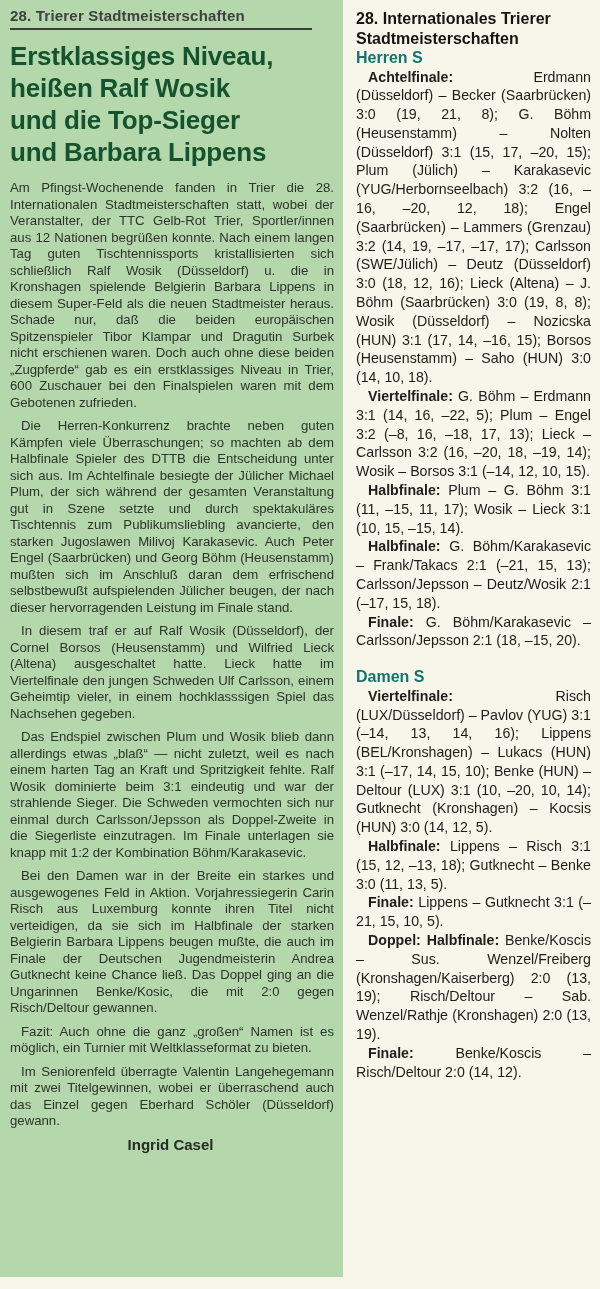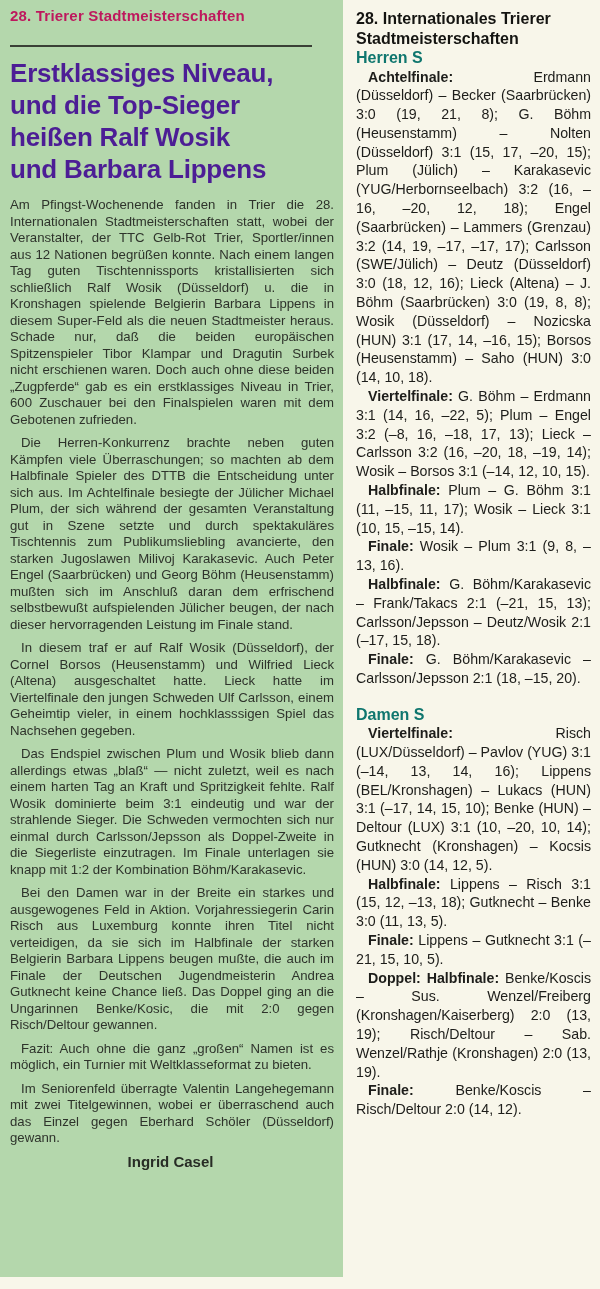--- a/index.html
+++ b/index.html
@@ -19,30 +19,30 @@
     position:absolute; left:0; top:0;
     width:343px; height:1277px;
     background:#b4d7ac;
     padding:7px 9px 0 10px;
     color:#2e332b;
   }
   .kicker {
     display:inline-block;
     font-size:15px; font-weight:bold; line-height:18px;
     letter-spacing:0.2px;
-    color:#be185d;
+    color:#404040;
     border-bottom:2px solid #3a4036;
-    padding-bottom:20px;
+    padding-bottom:3px;
     width:302px;
   }
   .headline {
     margin-top:10px;
     font-size:26px; font-weight:bold; line-height:32px;
     letter-spacing:-0.2px;
-    color:#4c1d95;
+    color:#14532d;
   }
   .headline span { display:block; }
   .article-body {
     margin-top:12px;
     font-size:13.2px; line-height:16.5px;
     text-align:justify;
     hyphens:auto; -webkit-hyphens:auto;
   }
   .article-body p { margin-bottom:7px; text-indent:11px; }
   .article-body p.first { text-indent:0; }
@@ -77,22 +77,22 @@
 </style>
 </head>
 <body>
 
 <div class="page">
 
   <div class="article-panel">
     <div class="kicker">28. Trierer Stadtmeisterschaften</div>
     <h1 class="headline">
       <span>Erstklassiges Niveau,</span>
+      <span>heißen Ralf Wosik</span>
       <span>und die Top-Sieger</span>
-      <span>heißen Ralf Wosik</span>
       <span>und Barbara Lippens</span>
     </h1>
     <div class="article-body">
       <p class="para first">Am Pfingst-Wochenende fanden in Trier die 28. Internationalen Stadtmeisterschaften statt, wobei der Veranstalter, der TTC Gelb-Rot Trier, Sportler/innen aus 12 Nationen begrüßen konnte. Nach einem langen Tag guten Tischtennissports kristallisierten sich schließlich Ralf Wosik (Düsseldorf) u. die in Kronshagen spielende Belgierin Barbara Lippens in diesem Super-Feld als die neuen Stadtmeister heraus. Schade nur, daß die beiden europäischen Spitzenspieler Tibor Klampar und Dragutin Surbek nicht erschienen waren. Doch auch ohne diese beiden „Zugpferde“ gab es ein erstklassiges Niveau in Trier, 600 Zuschauer bei den Finalspielen waren mit dem Gebotenen zufrieden.</p>
       <p class="para">Die Herren-Konkurrenz brachte neben guten Kämpfen viele Überraschungen; so machten ab dem Halbfinale Spieler des DTTB die Entscheidung unter sich aus. Im Achtelfinale besiegte der Jülicher Michael Plum, der sich während der gesamten Veranstaltung gut in Szene setzte und durch spektakuläres Tischtennis zum Publikumsliebling avancierte, den starken Jugoslawen Milivoj Karakasevic. Auch Peter Engel (Saarbrücken) und Georg Böhm (Heusenstamm) mußten sich im Anschluß daran dem erfrischend selbstbewußt aufspielenden Jülicher beugen, der nach dieser hervorragenden Leistung im Finale stand.</p>
       <p class="para">In diesem traf er auf Ralf Wosik (Düsseldorf), der Cornel Borsos (Heusenstamm) und Wilfried Lieck (Altena) ausgeschaltet hatte. Lieck hatte im Viertelfinale den jungen Schweden Ulf Carlsson, einem Geheimtip vieler, in einem hochklasssigen Spiel das Nachsehen gegeben.</p>
       <p class="para">Das Endspiel zwischen Plum und Wosik blieb dann allerdings etwas „blaß“ — nicht zuletzt, weil es nach einem harten Tag an Kraft und Spritzigkeit fehlte. Ralf Wosik dominierte beim 3:1 eindeutig und war der strahlende Sieger. Die Schweden vermochten sich nur einmal durch Carlsson/Jepsson als Doppel-Zweite in die Siegerliste einzutragen. Im Finale unterlagen sie knapp mit 1:2 der Kombination Böhm/Karakasevic.</p>
       <p class="para">Bei den Damen war in der Breite ein starkes und ausgewogenes Feld in Aktion. Vorjahressiegerin Carin Risch aus Luxemburg konnte ihren Titel nicht verteidigen, da sie sich im Halbfinale der starken Belgierin Barbara Lippens beugen mußte, die auch im Finale der Deutschen Jugendmeisterin Andrea Gutknecht keine Chance ließ. Das Doppel ging an die Ungarinnen Benke/Kosic, die mit 2:0 gegen Risch/Deltour gewannen.</p>
       <p class="para">Fazit: Auch ohne die ganz „großen“ Namen ist es möglich, ein Turnier mit Weltklasseformat zu bieten.</p>
       <p class="para">Im Seniorenfeld überragte Valentin Langehegemann mit zwei Titelgewinnen, wobei er überraschend auch das Einzel gegen Eberhard Schöler (Düsseldorf) gewann.</p>
@@ -104,21 +104,20 @@
     <div class="results-title">
       <span>28. Internationales Trierer</span>
       <span>Stadtmeisterschaften</span>
     </div>
 
     <div class="section section-herren">
       <div class="section-heading">Herren S</div>
       <p class="entry"><b class="entry-label">Achtelfinale:</b> <span class="entry-text">Erdmann (Düsseldorf) – Becker (Saarbrücken) 3:0 (19, 21, 8); G. Böhm (Heusenstamm) – Nolten (Düsseldorf) 3:1 (15, 17, –20, 15); Plum (Jülich) – Karakasevic (YUG/Herbornseelbach) 3:2 (16, –16, –20, 12, 18); Engel (Saarbrücken) – Lammers (Grenzau) 3:2 (14, 19, –17, –17, 17); Carlsson (SWE/Jülich) – Deutz (Düsseldorf) 3:0 (18, 12, 16); Lieck (Altena) – J. Böhm (Saarbrücken) 3:0 (19, 8, 8); Wosik (Düsseldorf) – Nozicska (HUN) 3:1 (17, 14, –16, 15); Borsos (Heusenstamm) – Saho (HUN) 3:0 (14, 10, 18).</span></p>
       <p class="entry"><b class="entry-label">Viertelfinale:</b> <span class="entry-text">G. Böhm – Erdmann 3:1 (14, 16, –22, 5); Plum – Engel 3:2 (–8, 16, –18, 17, 13); Lieck – Carlsson 3:2 (16, –20, 18, –19, 14); Wosik – Borsos 3:1 (–14, 12, 10, 15).</span></p>
       <p class="entry"><b class="entry-label">Halbfinale:</b> <span class="entry-text">Plum – G. Böhm 3:1 (11, –15, 11, 17); Wosik – Lieck 3:1 (10, 15, –15, 14).</span></p>
-      <p class="entry"><b class="entry-label">Finale:</b> <span class="entry-text">Wosik – Plum 3:1 (9, 8, –13, 16).</span></p>
       <p class="entry"><b class="entry-label">Halbfinale:</b> <span class="entry-text">G. Böhm/Karakasevic – Frank/Takacs 2:1 (–21, 15, 13); Carlsson/Jepsson – Deutz/Wosik 2:1 (–17, 15, 18).</span></p>
       <p class="entry"><b class="entry-label">Finale:</b> <span class="entry-text">G. Böhm/Karakasevic – Carlsson/Jepsson 2:1 (18, –15, 20).</span></p>
     </div>
 
     <div class="section section-damen">
       <div class="section-heading">Damen S</div>
       <p class="entry"><b class="entry-label">Viertelfinale:</b> <span class="entry-text">Risch (LUX/Düsseldorf) – Pavlov (YUG) 3:1 (–14, 13, 14, 16); Lippens (BEL/Kronshagen) – Lukacs (HUN) 3:1 (–17, 14, 15, 10); Benke (HUN) – Deltour (LUX) 3:1 (10, –20, 10, 14); Gutknecht (Kronshagen) – Kocsis (HUN) 3:0 (14, 12, 5).</span></p>
       <p class="entry"><b class="entry-label">Halbfinale:</b> <span class="entry-text">Lippens – Risch 3:1 (15, 12, –13, 18); Gutknecht – Benke 3:0 (11, 13, 5).</span></p>
       <p class="entry"><b class="entry-label">Finale:</b> <span class="entry-text">Lippens – Gutknecht 3:1 (–21, 15, 10, 5).</span></p>
       <p class="entry"><b class="entry-label">Doppel: Halbfinale:</b> <span class="entry-text">Benke/Koscis – Sus. Wenzel/Freiberg (Kronshagen/Kaiserberg) 2:0 (13, 19); Risch/Deltour – Sab. Wenzel/Rathje (Kronshagen) 2:0 (13, 19).</span></p>

